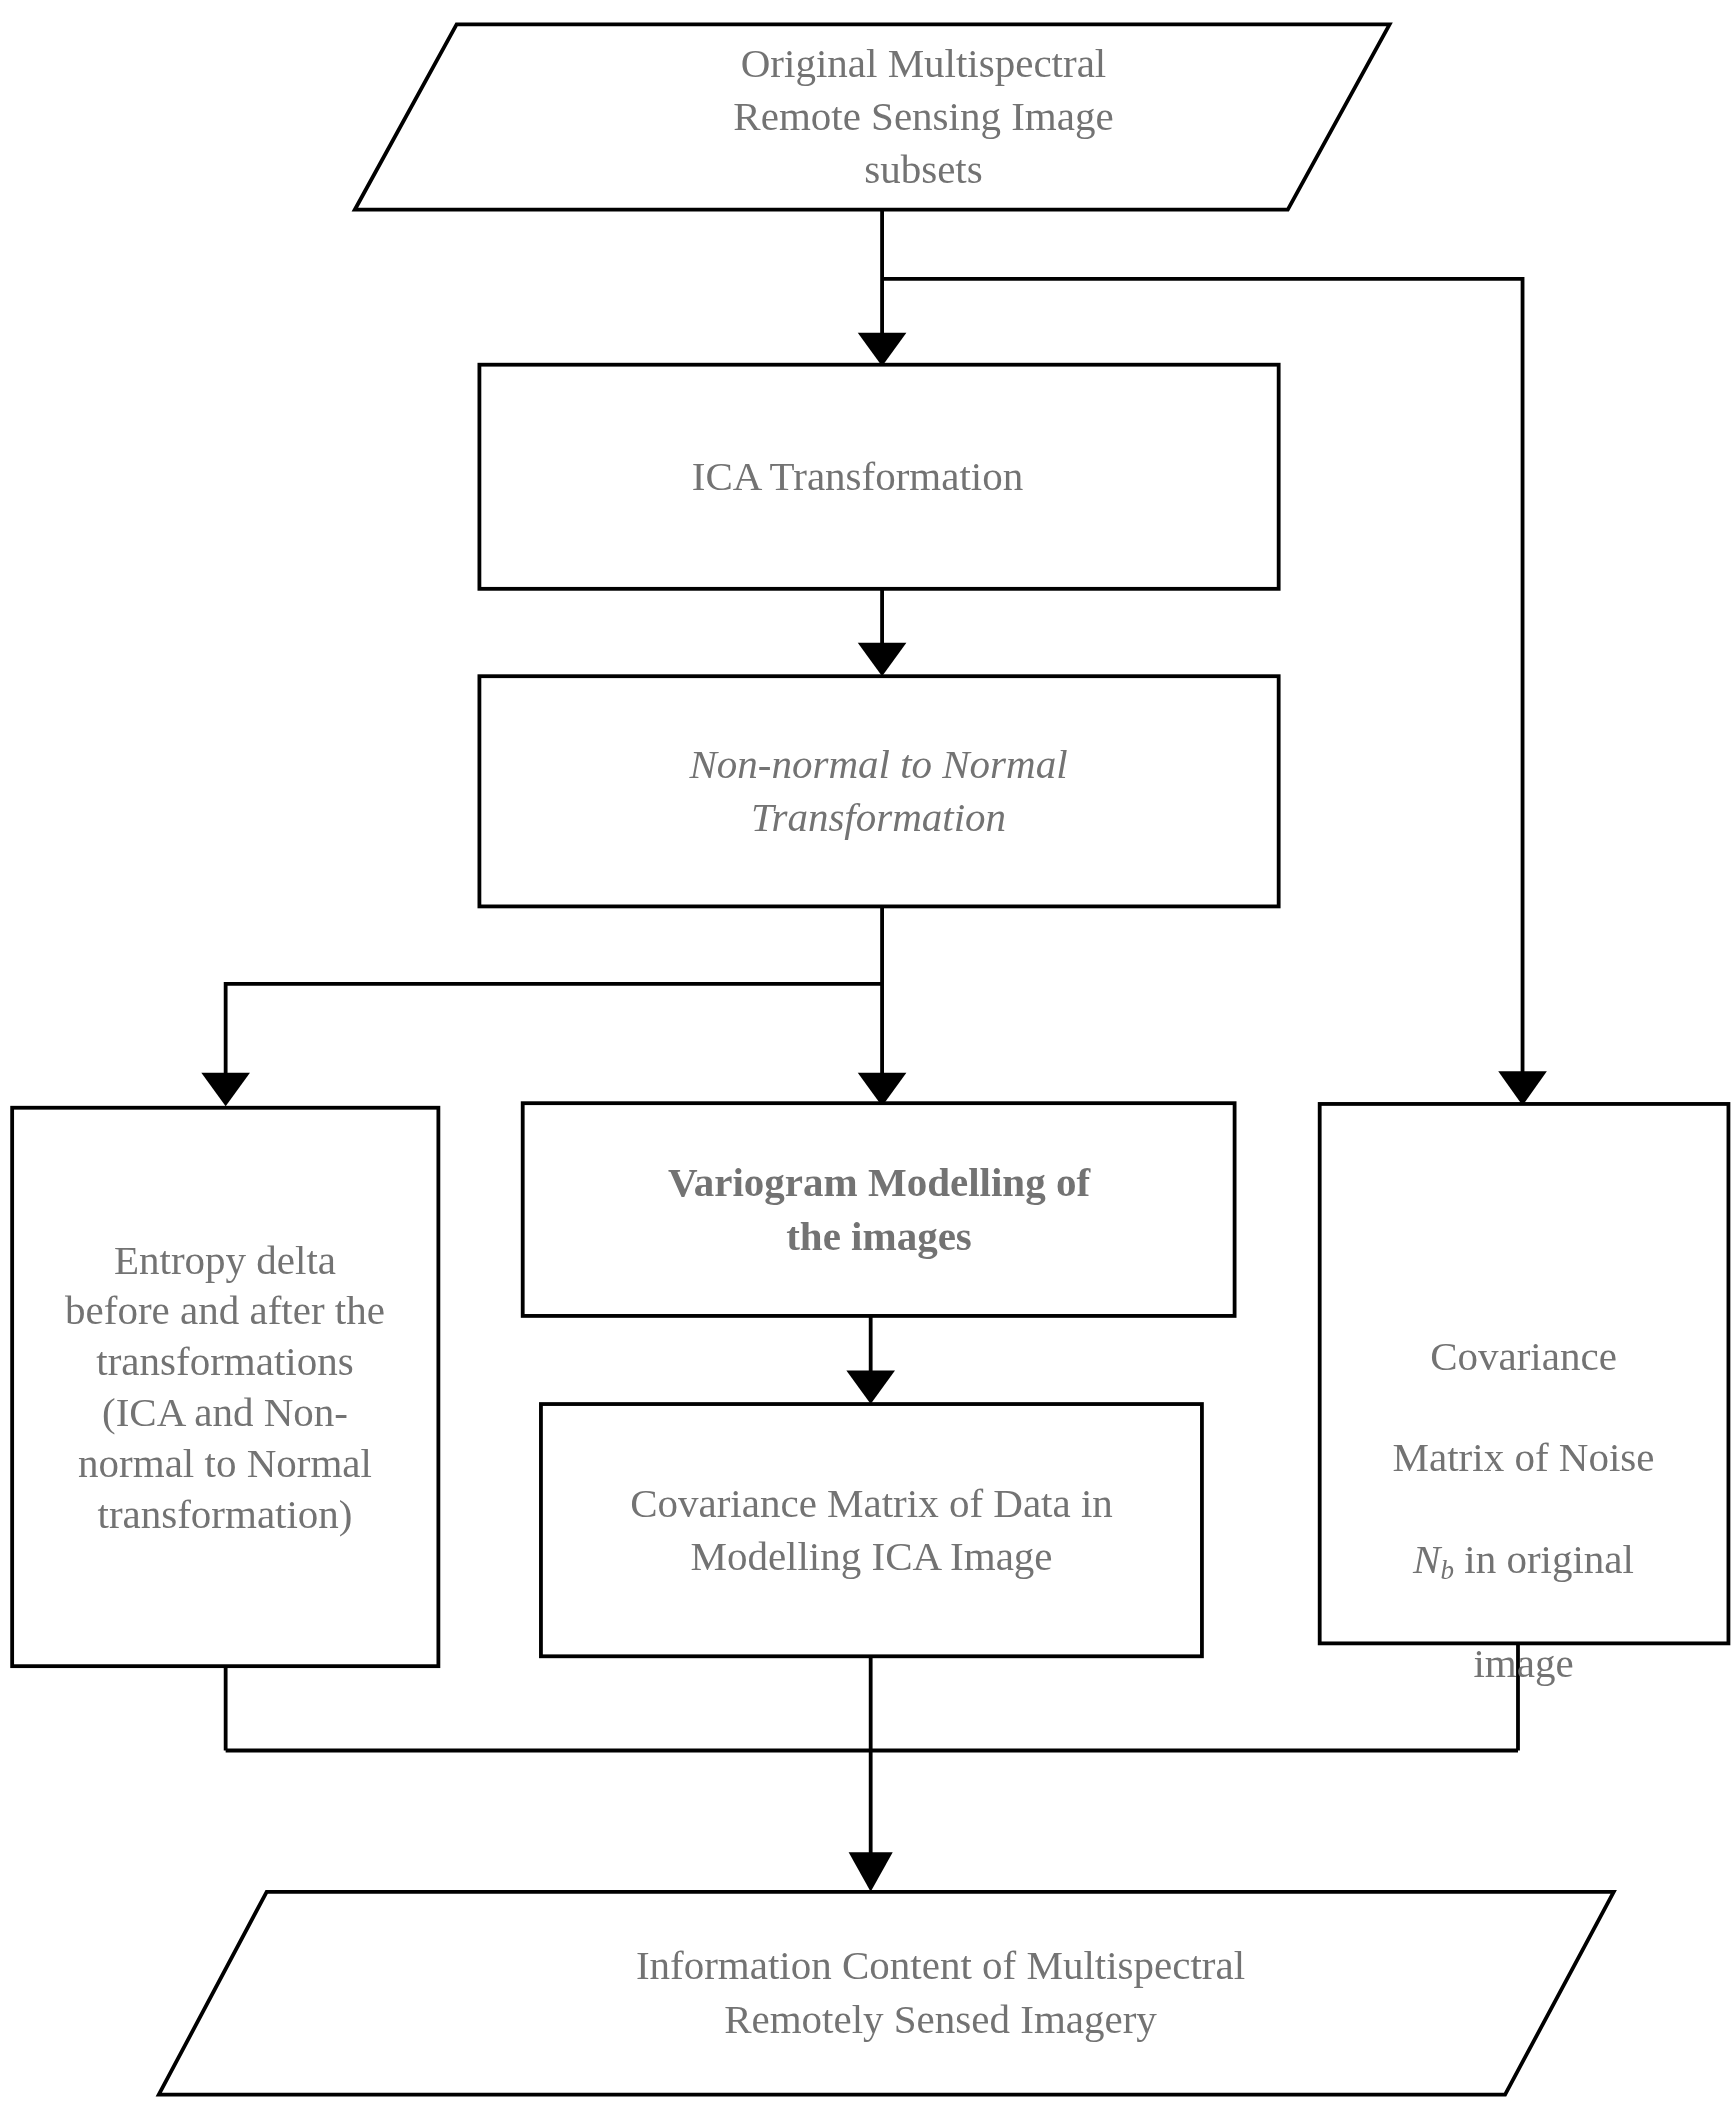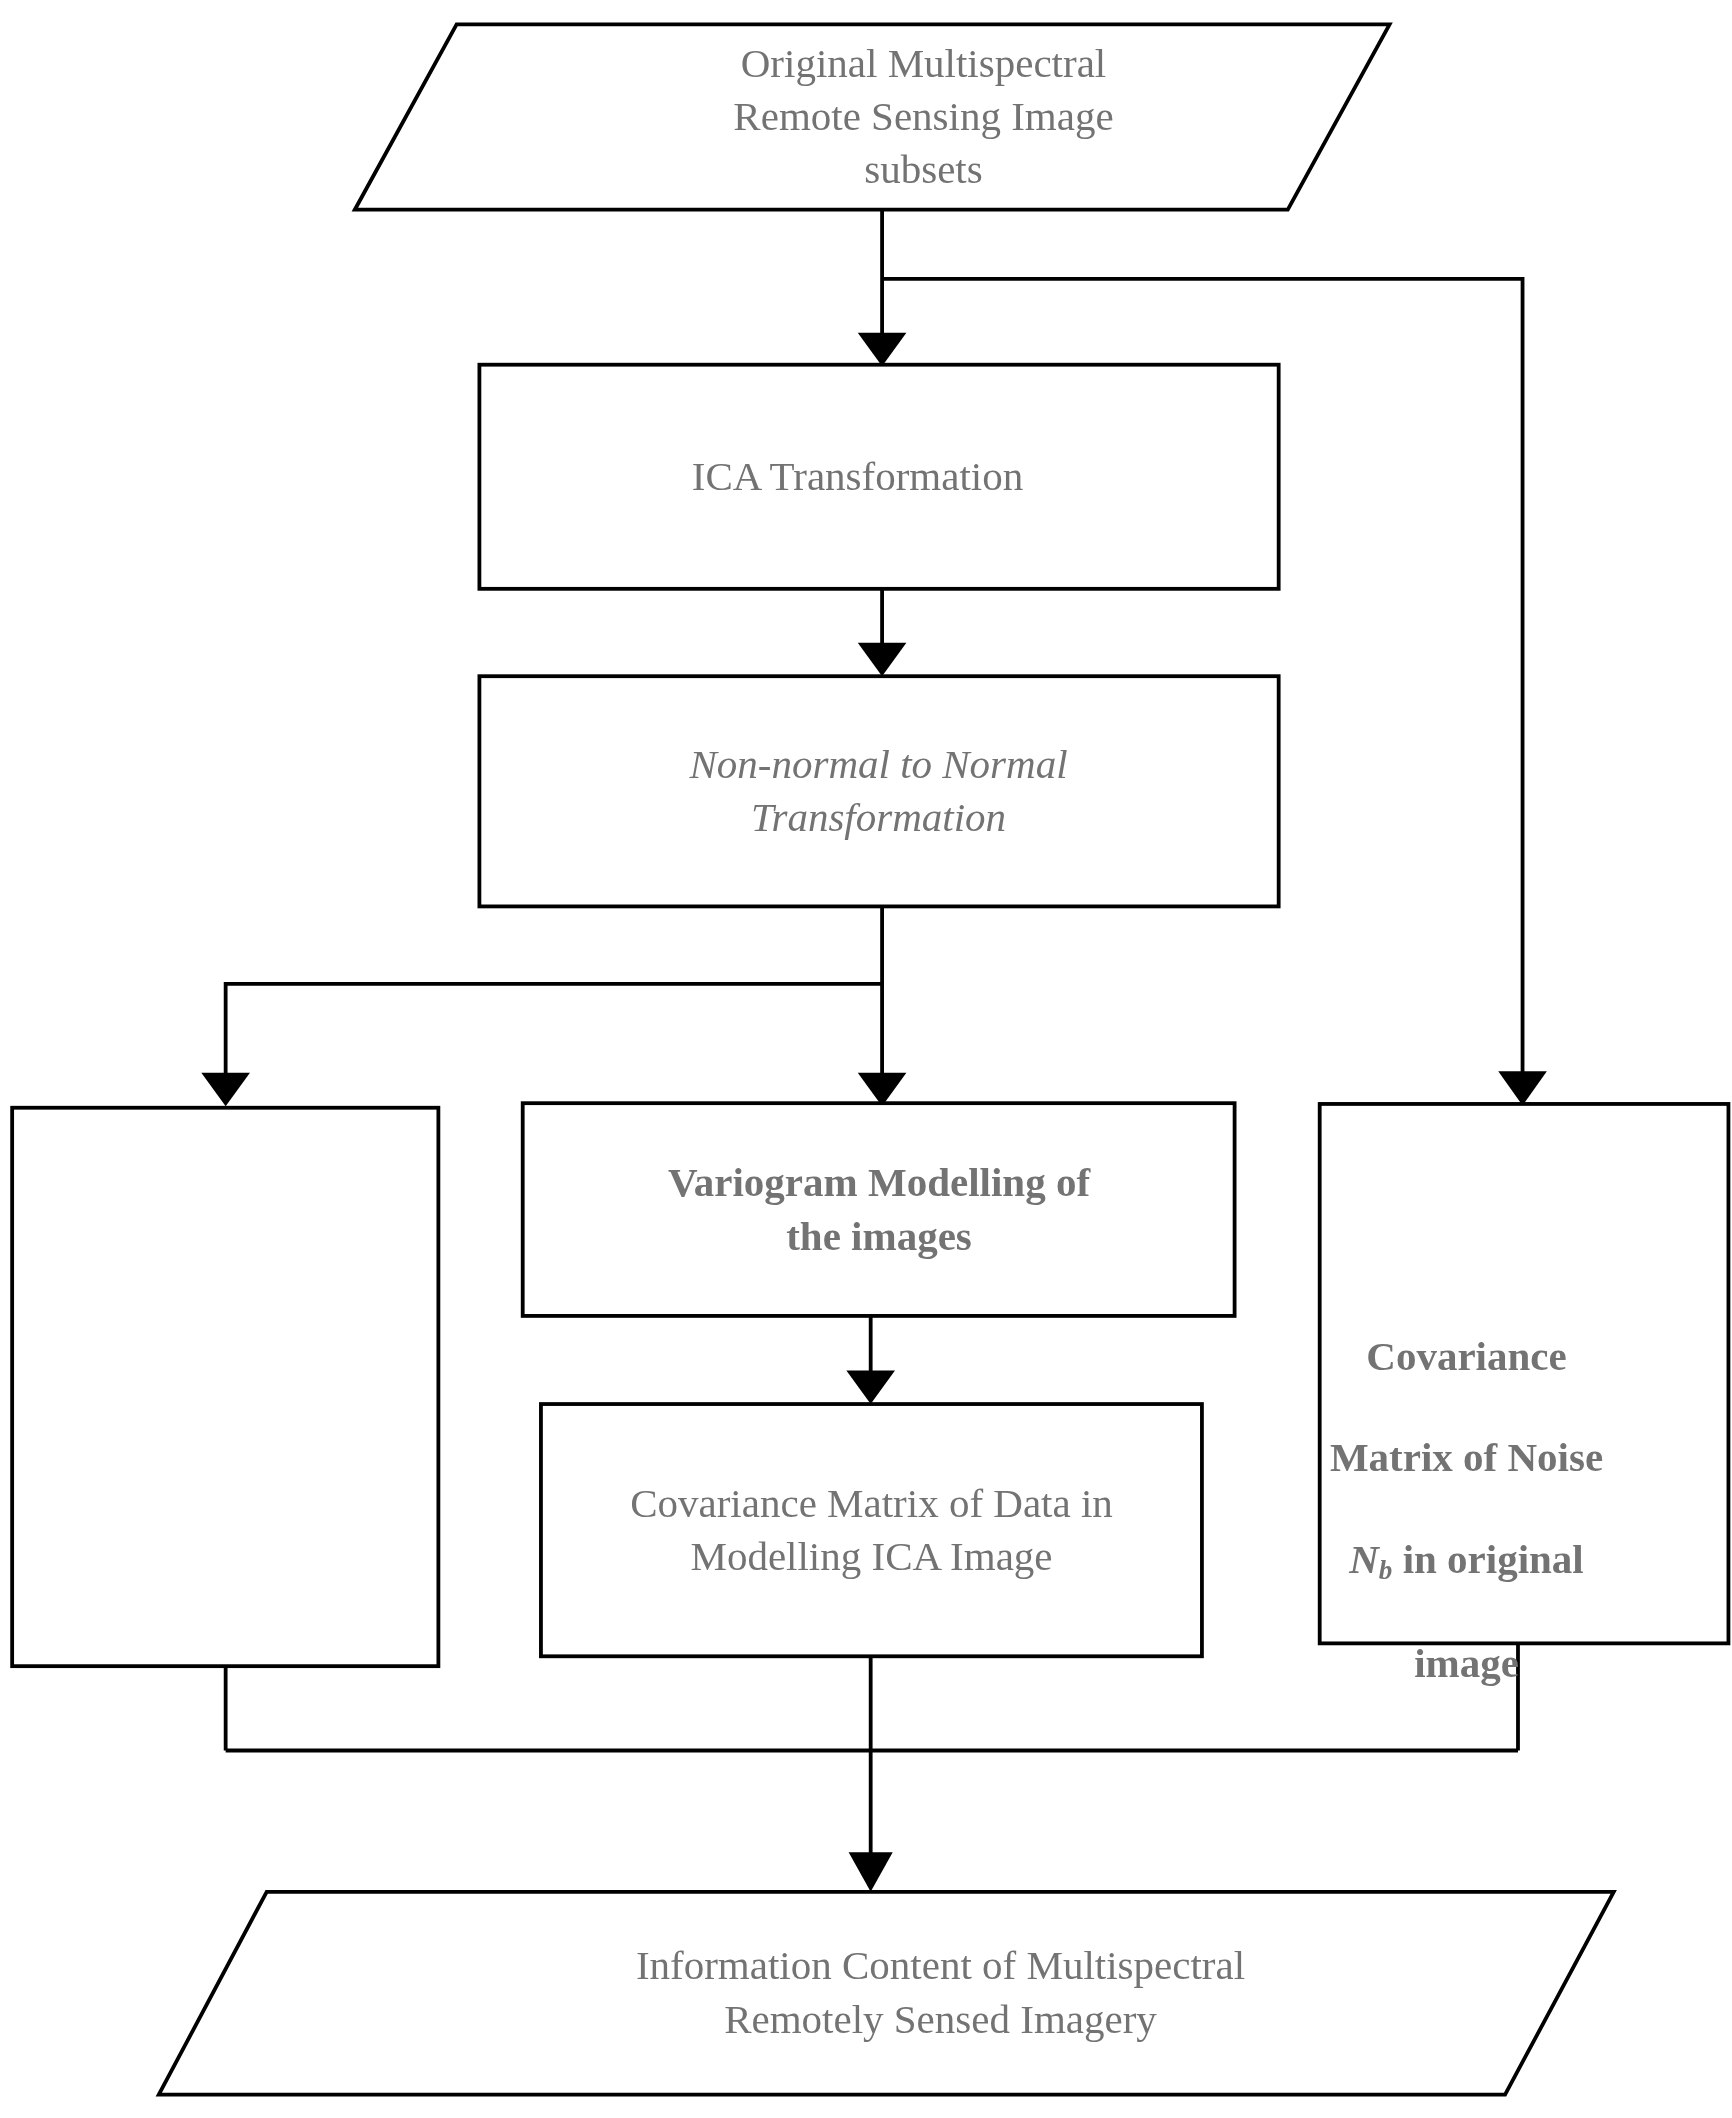--- a/index.html
+++ b/index.html
@@ -111,28 +111,34 @@
 
   <div class="node-label" style="left:457px; top:24px; width:933px; height:185px;">Original Multispectral
 Remote Sensing Image
 subsets</div>
 
   <div class="node-label" style="left:458px; top:365px; width:799px; height:224px;">ICA Transformation</div>
 
   <div class="node-label" style="left:479px; top:676px; width:799px; height:230px;font-style:italic;">Non-normal to Normal
 Transformation</div>
 
+  <div class="node-label tight" style="left:12px; top:1108px; width:426px; height:558px;">Entropy delta
+before and after the
+transformations
+(ICA and Non-
+normal to Normal
+transformation)</div>
 
   <div class="node-label" style="left:523px; top:1103px; width:712px; height:213px;font-weight:bold;">Variogram Modelling of
 the images</div>
 
   <div class="node-label" style="left:541px; top:1404px; width:661px; height:252px;">Covariance Matrix of Data in
 Modelling ICA Image</div>
 
-  <div class="node-label tight" style="left:1262px; top:1104px; width:409px; height:539px; display:block; padding-top:176px; box-sizing:border-box;font-weight:bold;">
+  <div class="node-label tight" style="left:1319px; top:1104px; width:409px; height:539px; display:block; padding-top:176px; box-sizing:border-box;">
     <div>Covariance</div>
     <div>Matrix of Noise</div>
     <div><span class="mathvar"><span>N</span><sub>b</sub></span><span> in original</span></div>
     <div>image</div>
   </div>
 
   <div class="node-label" style="left:267px; top:1891px; width:1347px; height:203px;">Information Content of Multispectral
 Remotely Sensed Imagery</div>
 
 </div>

